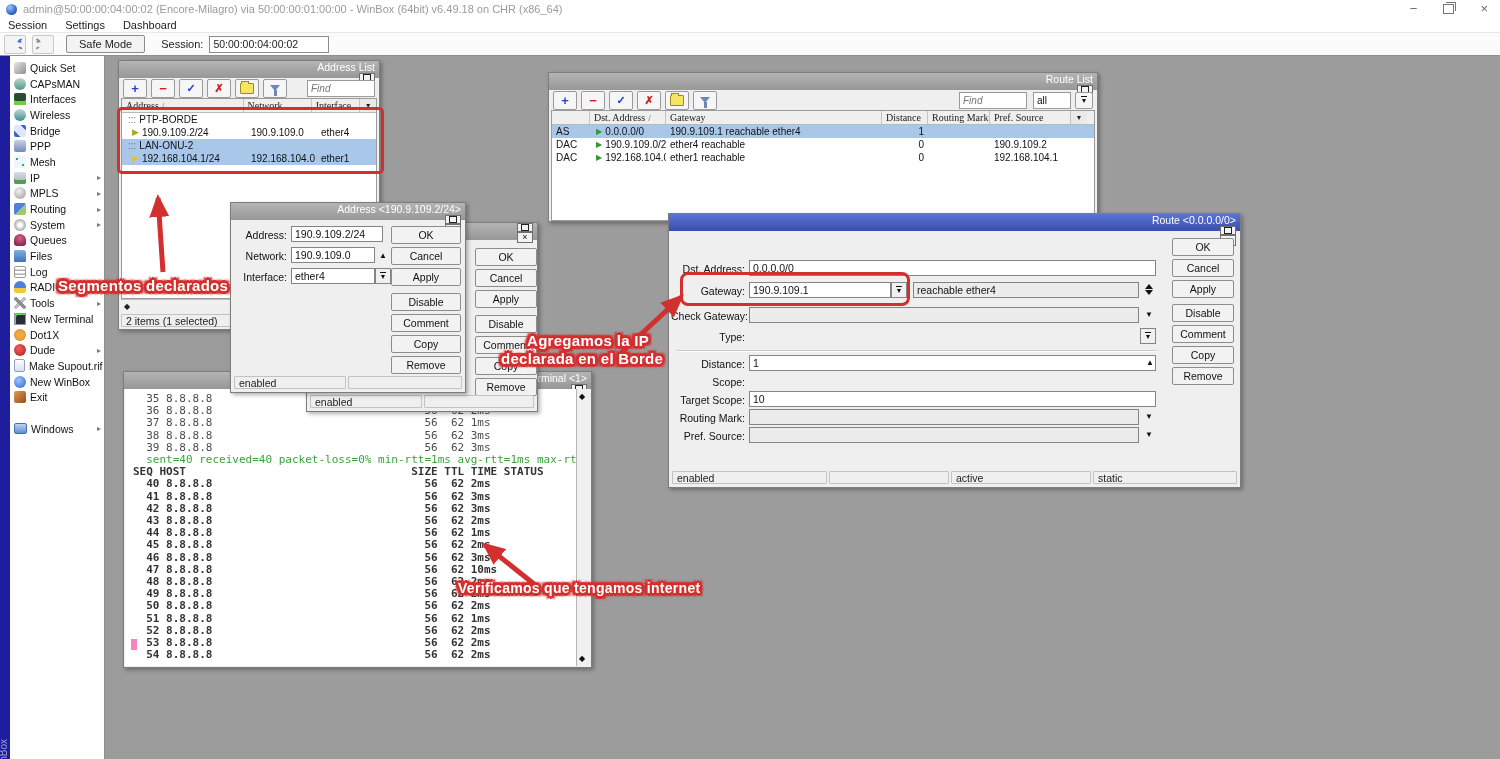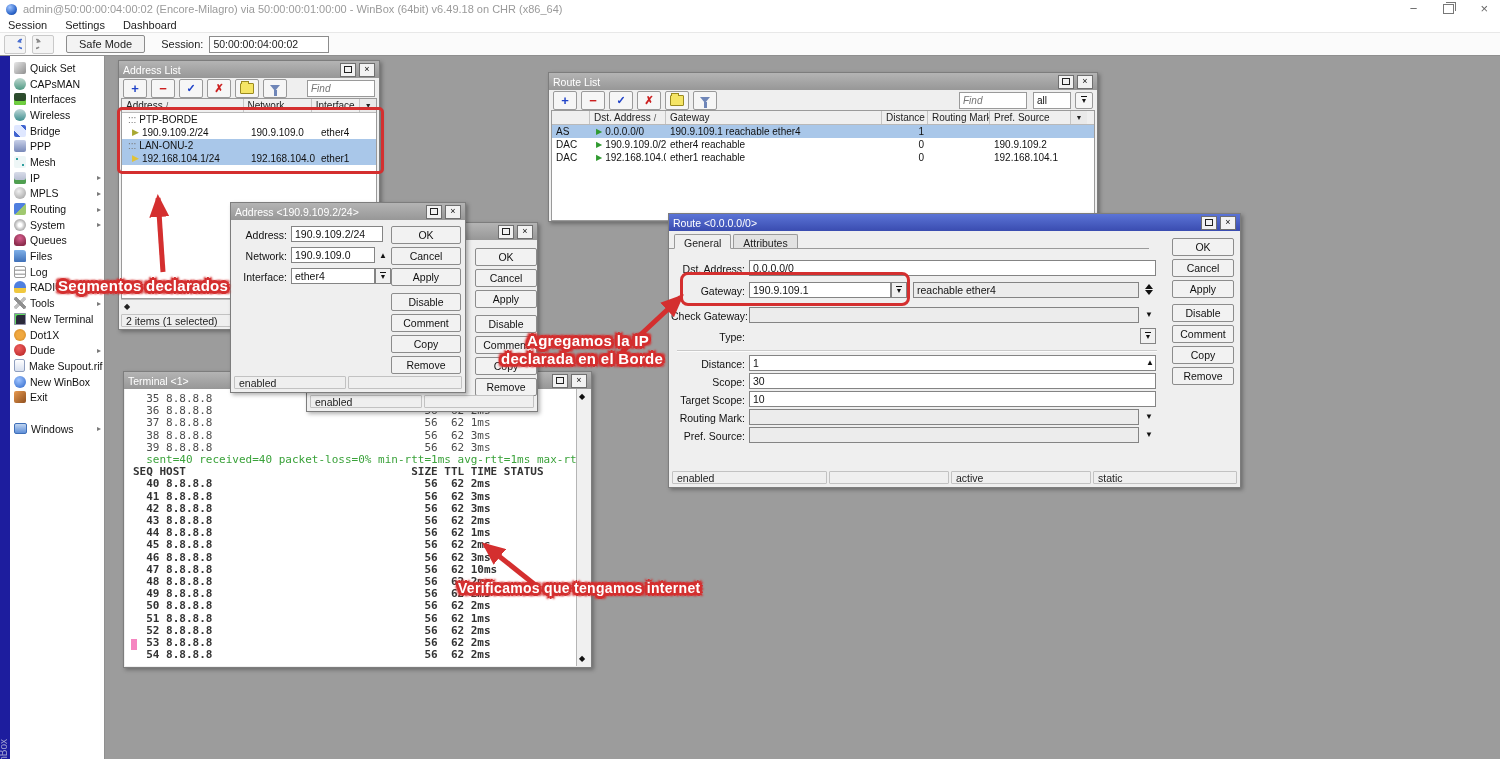--- a/index.html
+++ b/index.html
@@ -25,38 +25,38 @@
   .brandstrip{position:absolute;left:0;top:0;bottom:0;width:10px;background:#1d1d9e;overflow:hidden;}
   .brandtext{position:absolute;left:-2px;bottom:-62px;writing-mode:vertical-rl;transform:rotate(180deg);font-size:10px;color:#9f9fd0;white-space:nowrap;}
   .sidebar{position:absolute;left:10px;top:0;bottom:0;width:95px;background:#ffffff;border-right:1px solid #8f8f8f;padding-top:4px;box-sizing:border-box;}
   .sbi{display:flex;align-items:center;height:15.7px;padding:0 3px 0 4px;cursor:default;}
   .ic{width:12px;height:12px;border-radius:2px;margin-right:4px;flex:none;}
   .sbl{font-size:10.5px;color:#111;white-space:nowrap;flex:1;}
   .sba{font-size:8px;color:#777;flex:none;}
   .sb-gap{height:16px;}
   
   .win{position:absolute;background:#efefef;border:1px solid #7d7d7d;box-shadow:2px 2px 4px rgba(0,0,0,.3);box-sizing:border-box;}
-  .wt{height:17px;display:flex;align-items:center;padding:0 4px;font-size:10.5px;color:#fff;}
+  .wt{height:17px;display:flex;align-items:flex-end;padding:0 4px;font-size:10.5px;color:#fff;flex-direction:column;}
   .wt-inactive{background:linear-gradient(#b4b4b4,#979797);}
   .wt-active{background:linear-gradient(#5b74d6,#3a4cb0);}
   .wt .sp{flex:1;}
   .tbn{width:14px;height:12px;background:#f2f2f2;border:1px solid #6f6f6f;display:flex;align-items:center;justify-content:center;margin-left:3px;font-size:9px;color:#111;line-height:9px;}
   .sq{width:6px;height:5px;border:1px solid #222;display:block;}
   
   .itb{display:flex;gap:4px;padding:2px 4px;align-items:center;height:20px;box-sizing:border-box;}
   .ib{width:22px;height:17px;border:1px solid #9a9a9a;background:#f6f6f6;display:flex;align-items:center;justify-content:center;font-weight:bold;font-size:13px;border-radius:2px;line-height:13px;}
   .c-blue{color:#2143c8;} .c-red{color:#cc2020;}
   .ib .ck{font-size:11px;}
   .folder{width:12px;height:9px;background:#f5e565;border:1px solid #9a8a20;border-radius:1px;position:relative;}
   .folder:before{content:"";position:absolute;left:0;top:-3px;width:6px;height:2px;background:#f5e565;border:1px solid #9a8a20;border-bottom:none;}
   .funnel{width:0;height:0;border-left:5px solid transparent;border-right:5px solid transparent;border-top:6px solid #6f86b8;position:relative;}
   .funnel:after{content:"";position:absolute;left:-1.5px;top:-1px;width:3px;height:6px;background:#6f86b8;}
   .find{margin-left:auto;width:60px;height:15px;border:1px solid #9a9a9a;background:#fff;font-style:italic;color:#999;font-size:10px;padding:0 3px;}
   .panel{border:1px solid #9a9a9a;background:#fff;margin:0 2px;flex:1;overflow:hidden;display:flex;flex-direction:column;}
-  .hdr{display:flex;background:#efefef;border-bottom:1px solid #b9b9b9;font-size:10px;color:#222;flex:none;}
+  .hdr{display:flex;background:#efefef;border-bottom:1px solid #b9b9b9;font-size:10px;color:#222;flex:none;font-family:Liberation Serif, serif;}
   .hc{border-right:1px solid #c4c4c4;padding:1px 4px;box-sizing:border-box;white-space:nowrap;overflow:hidden;}
   .hsort{color:#555;font-size:9px;margin-left:3px;}
   .hbtn{width:16px;display:flex;align-items:center;justify-content:center;background:#e9e9e9;border-left:1px solid #c4c4c4;font-size:7px;color:#222;}
   .lrow{display:flex;font-size:10px;height:13px;line-height:13px;background:#fff;color:#111;}
   .lrow.sel{background:#a9c7e9;}
   .cell{padding:0 4px;box-sizing:border-box;white-space:nowrap;overflow:hidden;}
   .cmt-pre{color:#777;margin-right:3px;}
   .addr-ico{font-size:9px;margin:0 3px 0 10px;}
   .flag-ico{font-size:8px;margin-right:3px;}
   .filler{flex:1;background:#fff;}
@@ -482,24 +482,20 @@
 
   <div class="win" style="left:668px;top:213px;width:573px;height:275px;z-index:14;">
     <div class="wt wt-active">
       <span>Route &lt;0.0.0.0/0&gt;</span>
         <span class="sp"></span>
       <span class="tbn">
           <span class="sq"></span>
         </span>
       <span class="tbn">×</span>
     </div>
-    <div class="tabs" style="width:480px;box-sizing:border-box;">
-      <span class="tab on">General</span>
-      <span class="tab">Attributes</span>
-    </div>
     <span class="flabel" style="left:2px;top:49px;width:74px;">Dst. Address:</span>
     <input class="finput" style="left: 80px; top: 46px; width: 407px;" value="0.0.0.0/0">
     <span class="flabel" style="left:2px;top:71px;width:74px;">Gateway:</span>
     <input class="finput" style="left: 80px; top: 68px; width: 142px;" value="190.9.109.1">
     <span class="cbtn" style="left:222px;top:68px;">
         <span class="dropbar">▼</span>
       </span>
     <input class="finput gray" style="left: 244px; top: 68px; width: 226px;" value="reachable ether4">
     <span class="updown" style="left:476px;top:70px;">
         <i class="u"></i>
@@ -510,21 +506,20 @@
     <span class="downtri" style="left:476px;top:96px;">▼</span>
     <span class="flabel" style="left:2px;top:117px;width:74px;">Type:</span>
     <span class="cbtn" style="left:471px;top:114px;">
         <span class="dropbar">▼</span>
       </span>
     <div class="hrline" style="left:8px;top:136px;width:480px;"></div>
     <span class="flabel" style="left:2px;top:144px;width:74px;">Distance:</span>
     <input class="finput" style="left: 80px; top: 141px; width: 407px;" value="1">
     <span class="uptri" style="left:477px;top:144px;">▲</span>
     <span class="flabel" style="left:2px;top:162px;width:74px;">Scope:</span>
-    <input class="finput" style="left: 80px; top: 159px; width: 407px;" value="30">
     <span class="flabel" style="left:2px;top:180px;width:74px;">Target Scope:</span>
     <input class="finput" style="left: 80px; top: 177px; width: 407px;" value="10">
     <span class="flabel" style="left:2px;top:198px;width:74px;">Routing Mark:</span>
     <input class="finput gray" style="left: 80px; top: 195px; width: 390px;">
     <span class="downtri" style="left:476px;top:198px;">▼</span>
     <span class="flabel" style="left:2px;top:216px;width:74px;">Pref. Source:</span>
     <input class="finput gray" style="left: 80px; top: 213px; width: 390px;">
     <span class="downtri" style="left:476px;top:216px;">▼</span>
     <span class="dbtn" style="left:503px;top:24px;width:62px;">OK</span>
     <span class="dbtn" style="left:503px;top:45px;width:62px;">Cancel</span>

